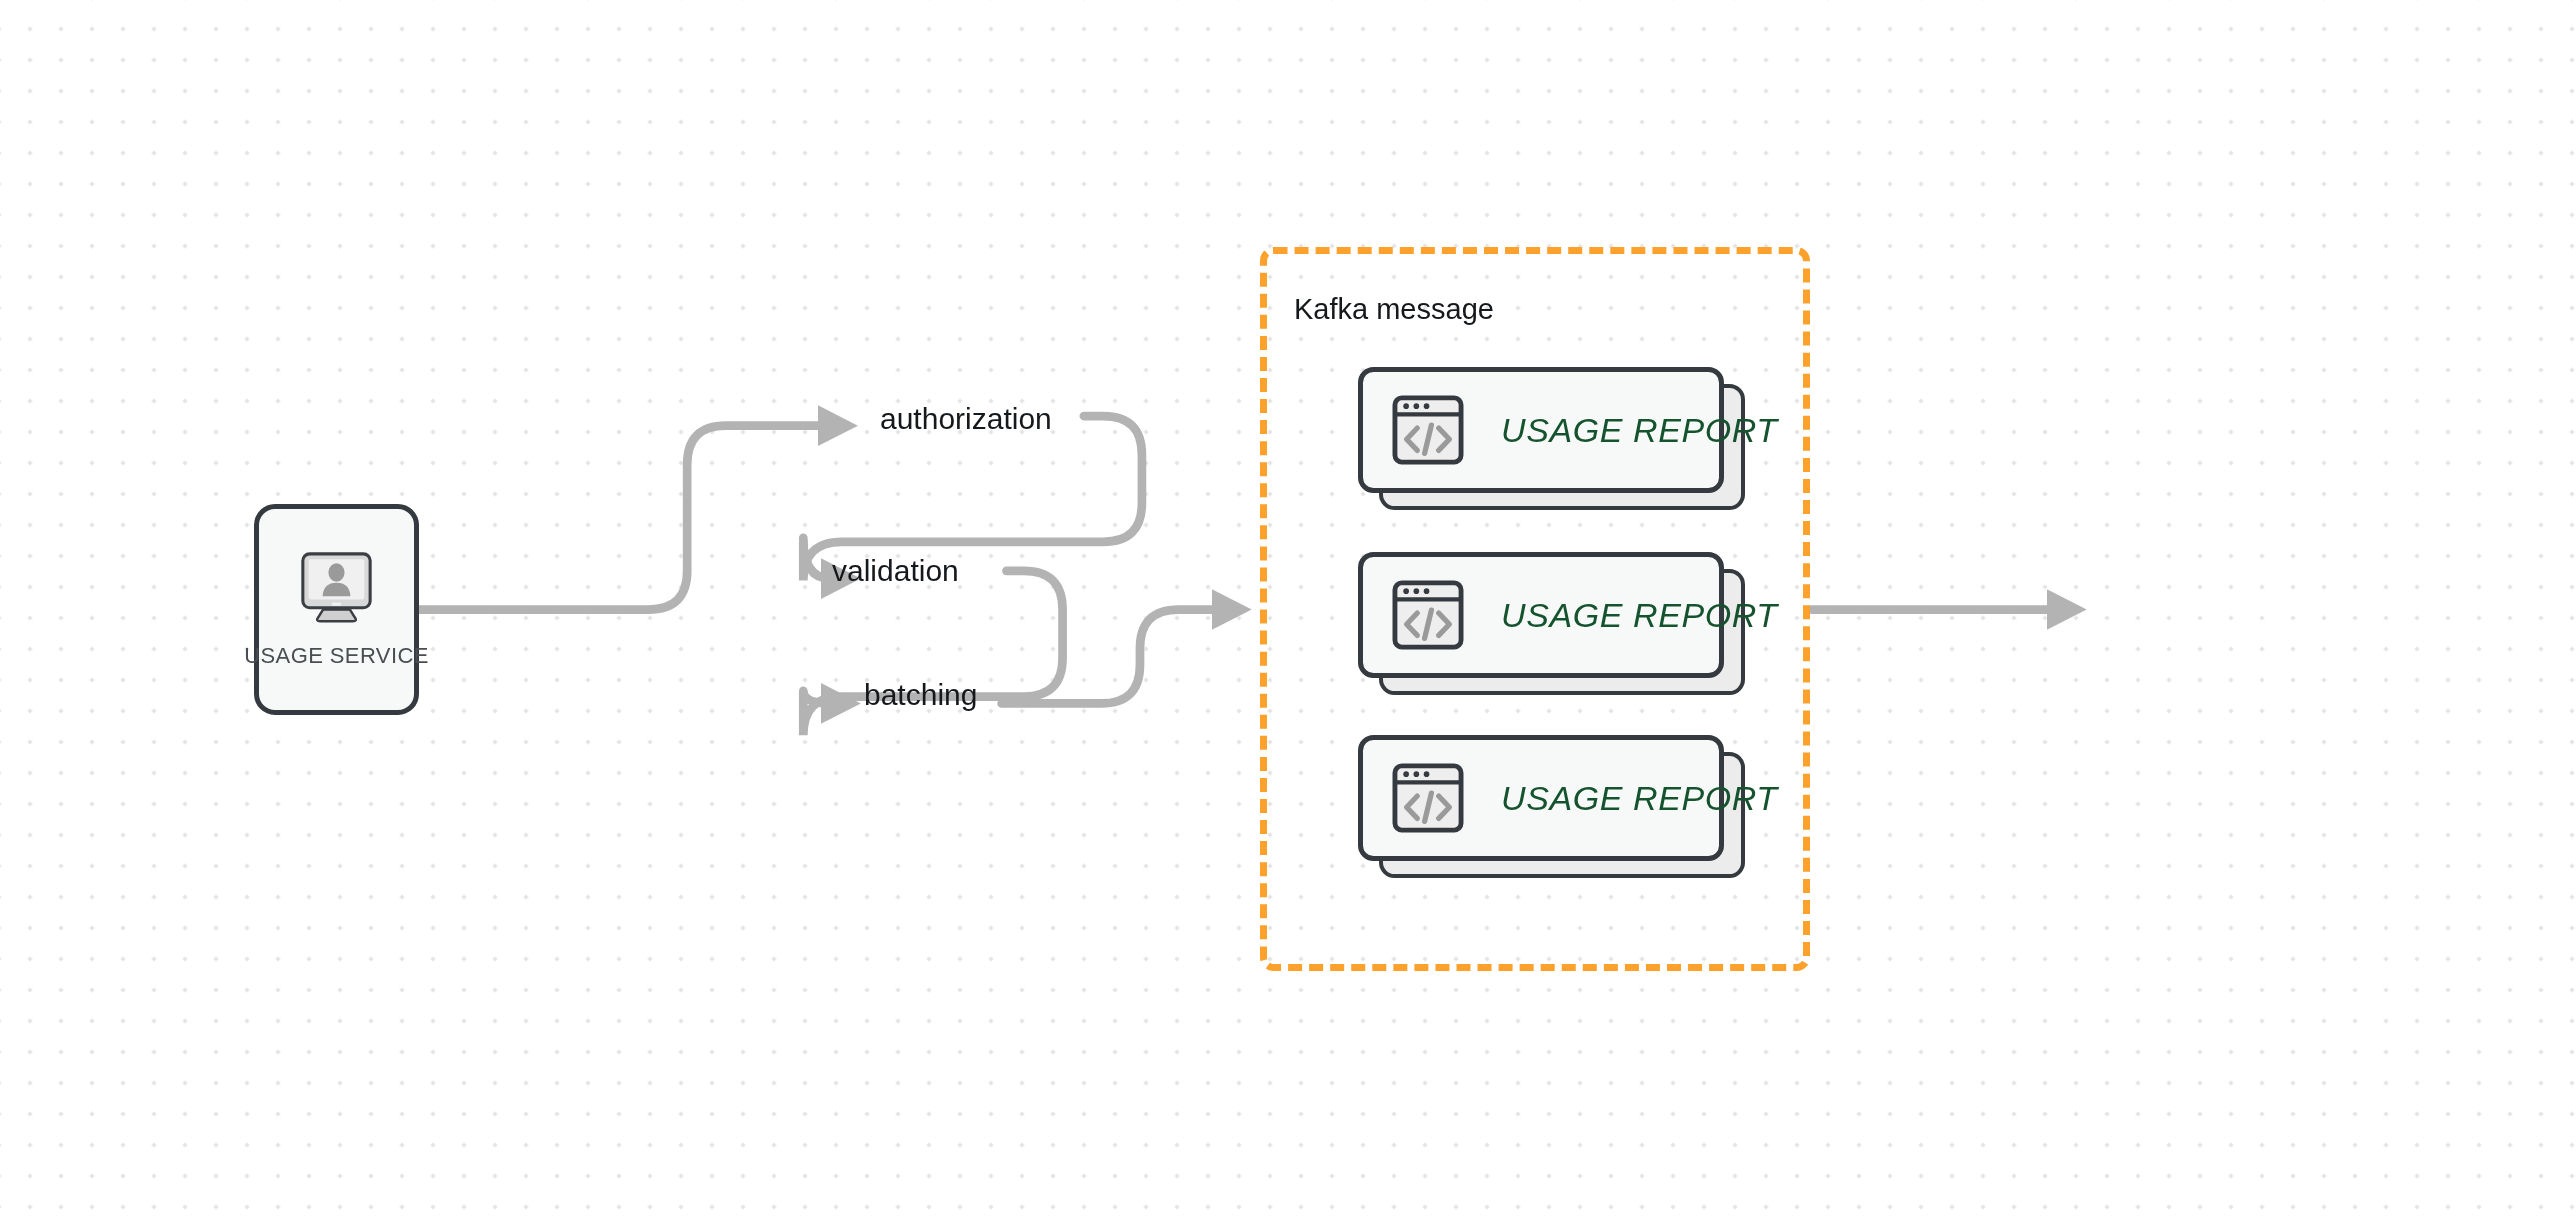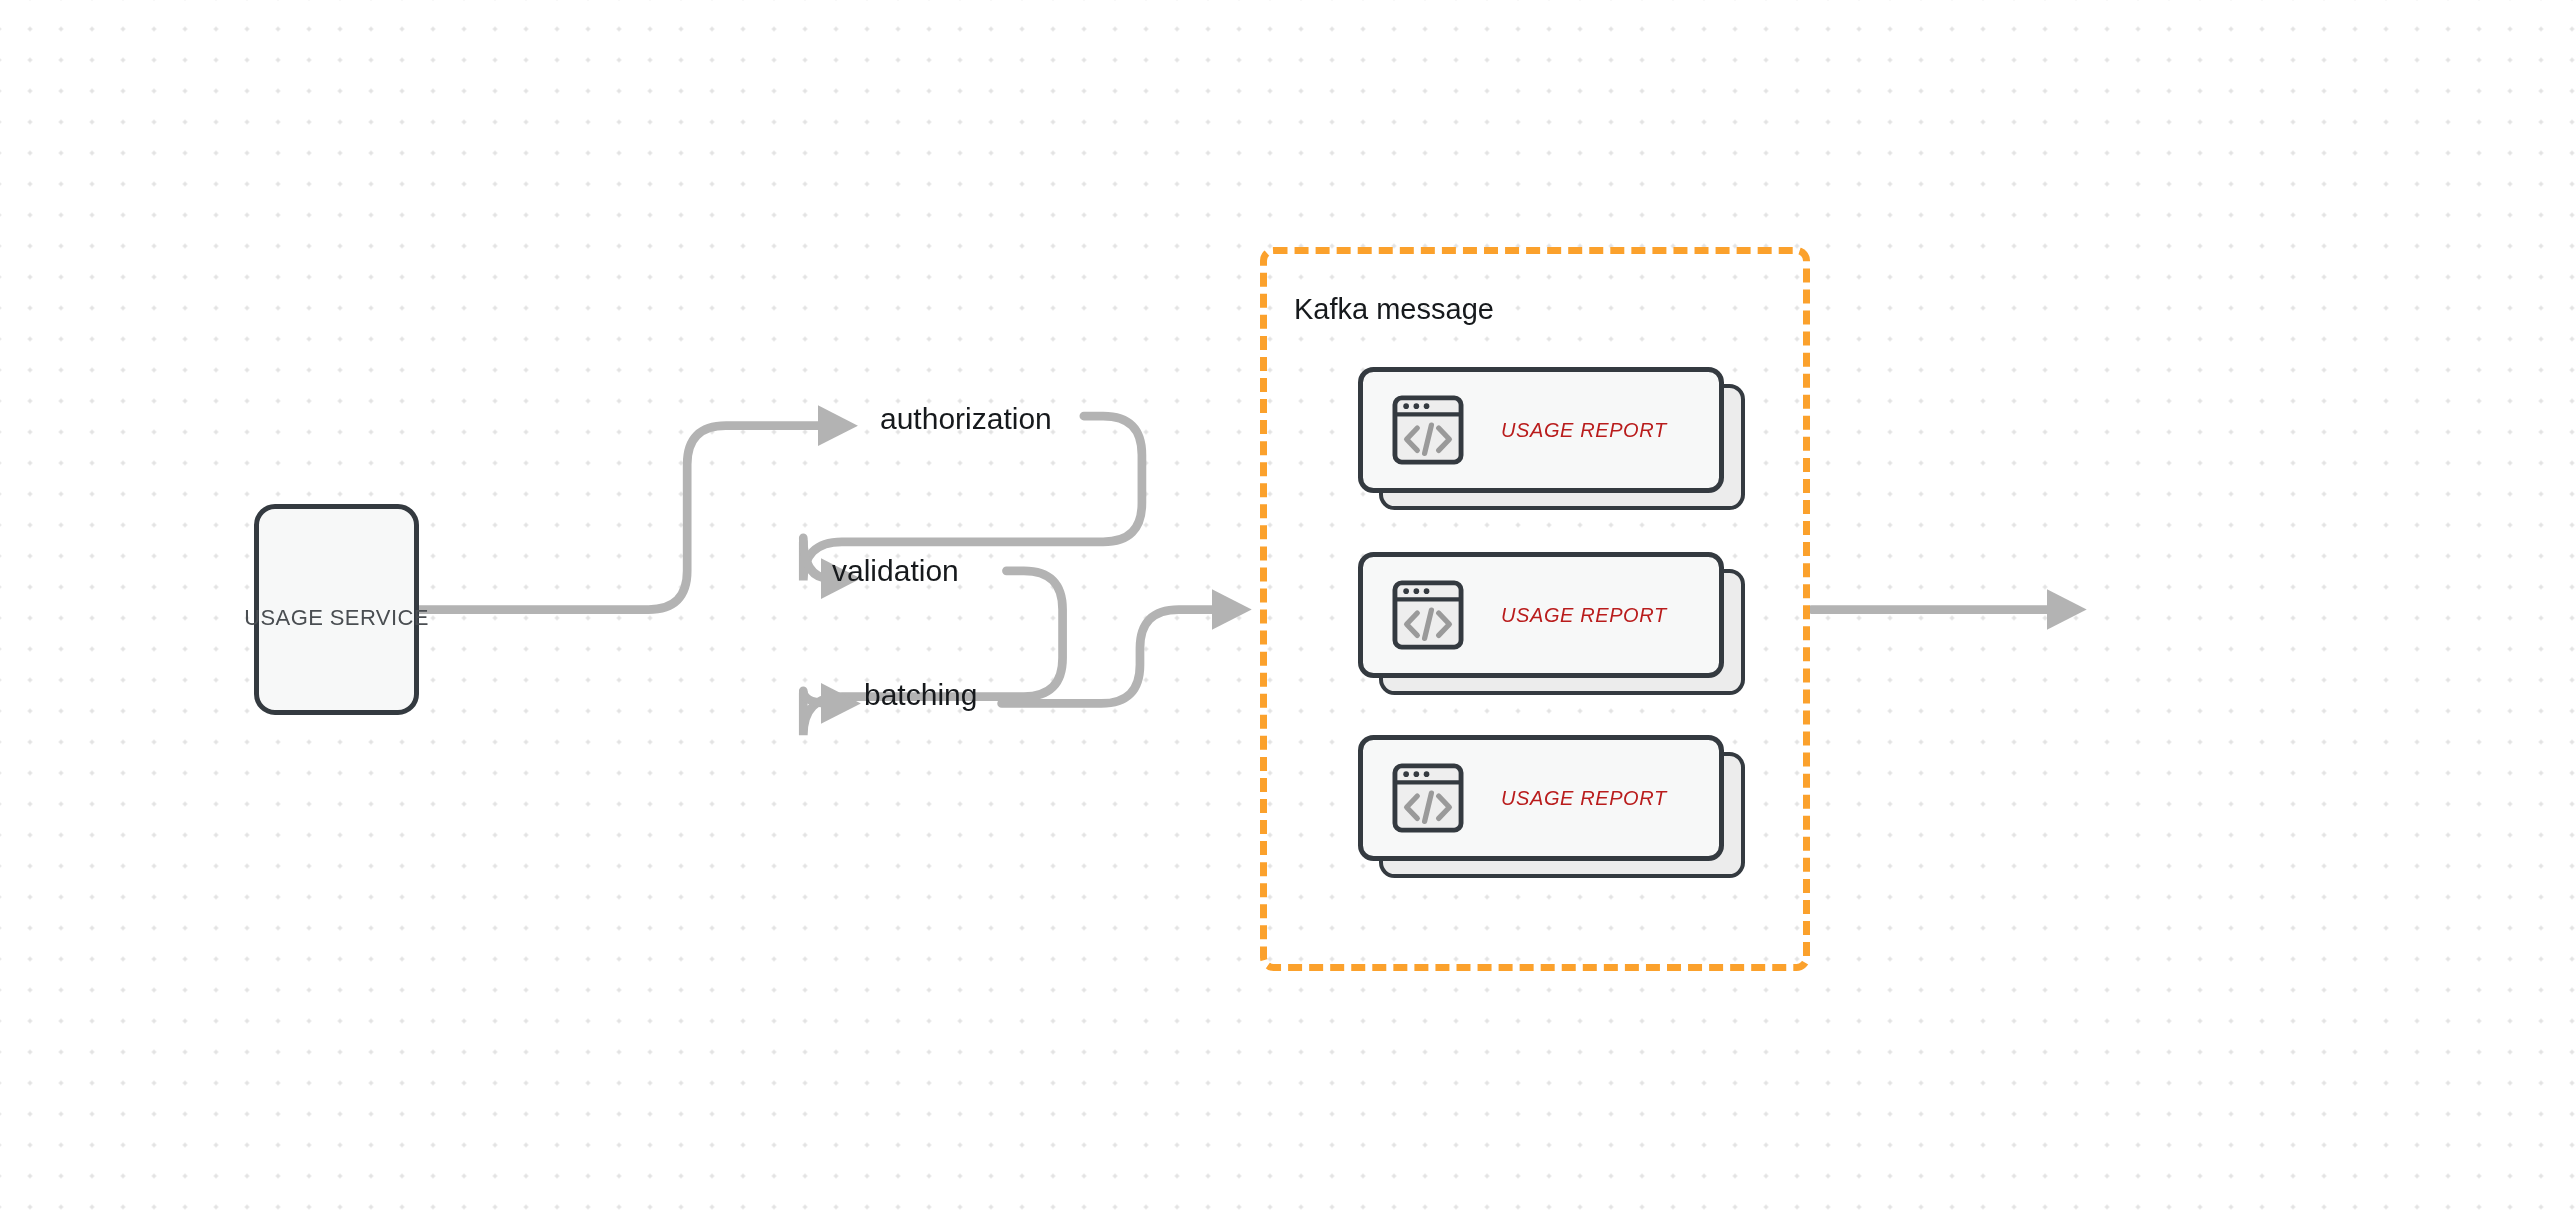--- a/index.html
+++ b/index.html
@@ -27,21 +27,21 @@
   }
 
   
   .node-box {
     position: absolute;
     background: #f7f8f8;
     border: 5.8px solid #343a40;
     border-radius: 21px;
     box-sizing: border-box;
     display: flex;
-    flex-direction: row;
+    flex-direction: column;
     align-items: center;
     justify-content: center;
   }
   .node-label {
     color: #4a4e52;
     letter-spacing: 0.4px;
     white-space: nowrap;
   }
 
   
@@ -121,23 +121,23 @@
     display: flex;
     flex-direction: row;
     align-items: center;
   }
   .report-card .code-icon {
     width: 72px; height: 70px;
     margin-left: 29px;
     flex: 0 0 auto;
   }
   .report-card .card-text {
-    font-size: 20px;
+    font-size: 34px;
     font-style: italic;
-    color: #b91c1c;
+    color: #14532d;
     letter-spacing: 0.6px;
     margin-left: 37px;
     white-space: nowrap;
     text-align: center;
   }
   #report-card-1 { left: 1358px; top: 367px; }
   #report-card-2 { left: 1358px; top: 552px; }
   #report-card-3 { left: 1358px; top: 735px; }
 </style>
 </head>

